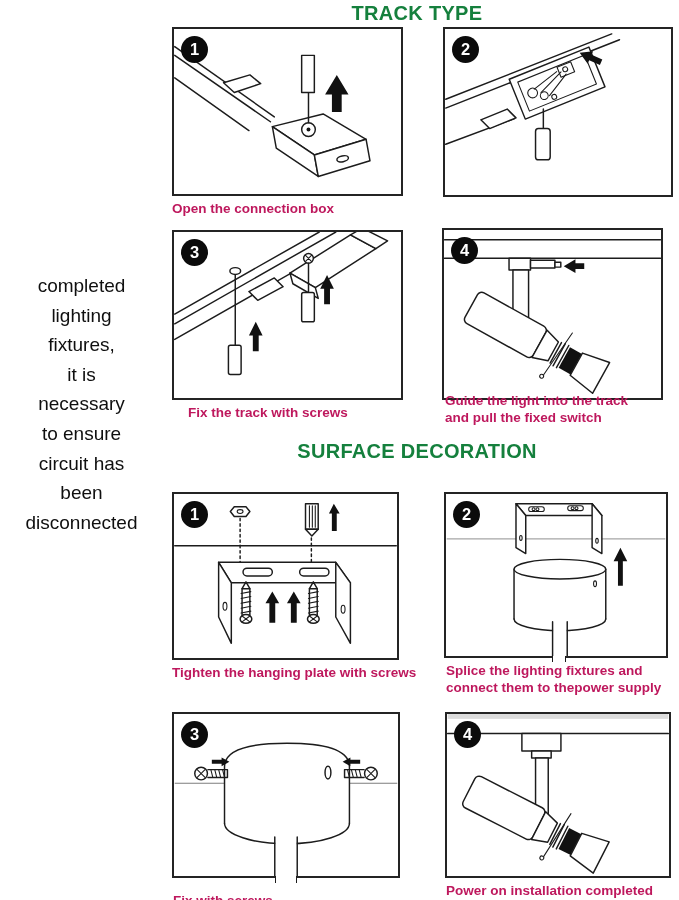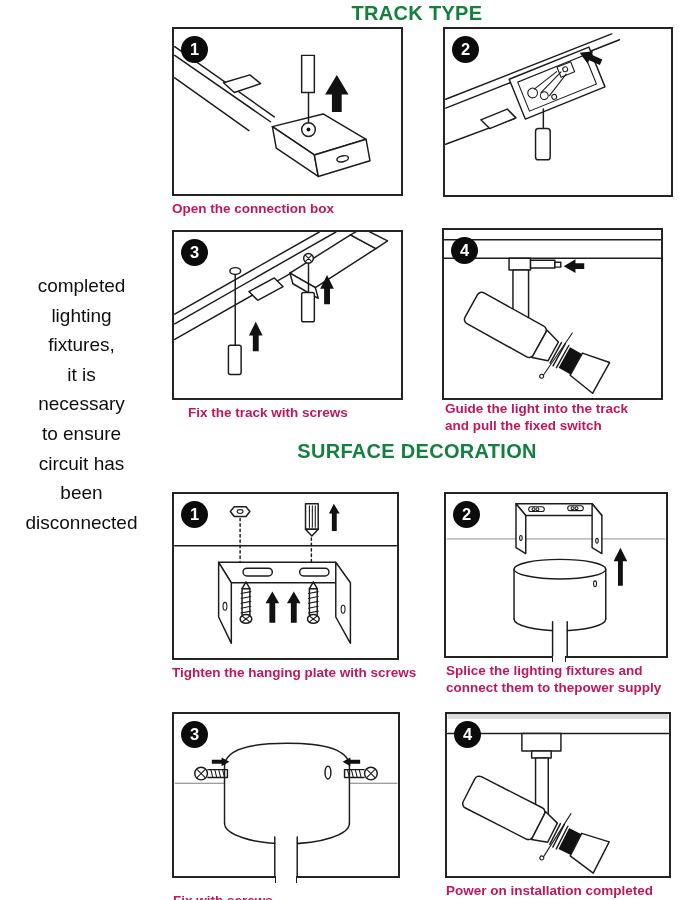--- a/index.html
+++ b/index.html
@@ -128,21 +128,21 @@
         <polygon class="s" points="80,2 96,7 96,29 80,34"></polygon>
         <path class="s nf" d="M99,6 L99,30 M103,5 L103,31 M107,5 L107,31"></path>
         <rect class="blk" x="109" y="6" width="14" height="24"></rect>
         <polygon class="s" points="123,5 152,0 152,36 123,31"></polygon>
         <path class="s nf thin" d="M104,-8 L99,44"></path>
         <circle class="s thin" cx="98" cy="46" r="2"></circle>
       </g>
     </svg>
     <div class="badge">4</div>
   </div>
-  <div class="cap" style="left:445px;top:400px;width:210px;">Guide the light into the track
+  <div class="cap" style="left:445px;top:392px;width:210px;">Guide the light into the track
 and pull the fixed switch</div>
 
   <div class="sec-title" style="top:440px;">SURFACE DECORATION</div>
 
   <div class="panel" style="left:172px;top:492px;width:227px;height:168px;">
     <svg viewBox="0 0 227 168">
       <path class="s nf" d="M0,53 L227,53"></path>
       <path class="s dash" d="M67,25 L67,72"></path>
       <path class="s dash" d="M140,45 L140,72"></path>
       <polygon class="s" points="61,13 73,13 77,18 73,23 61,23 57,18"></polygon>

